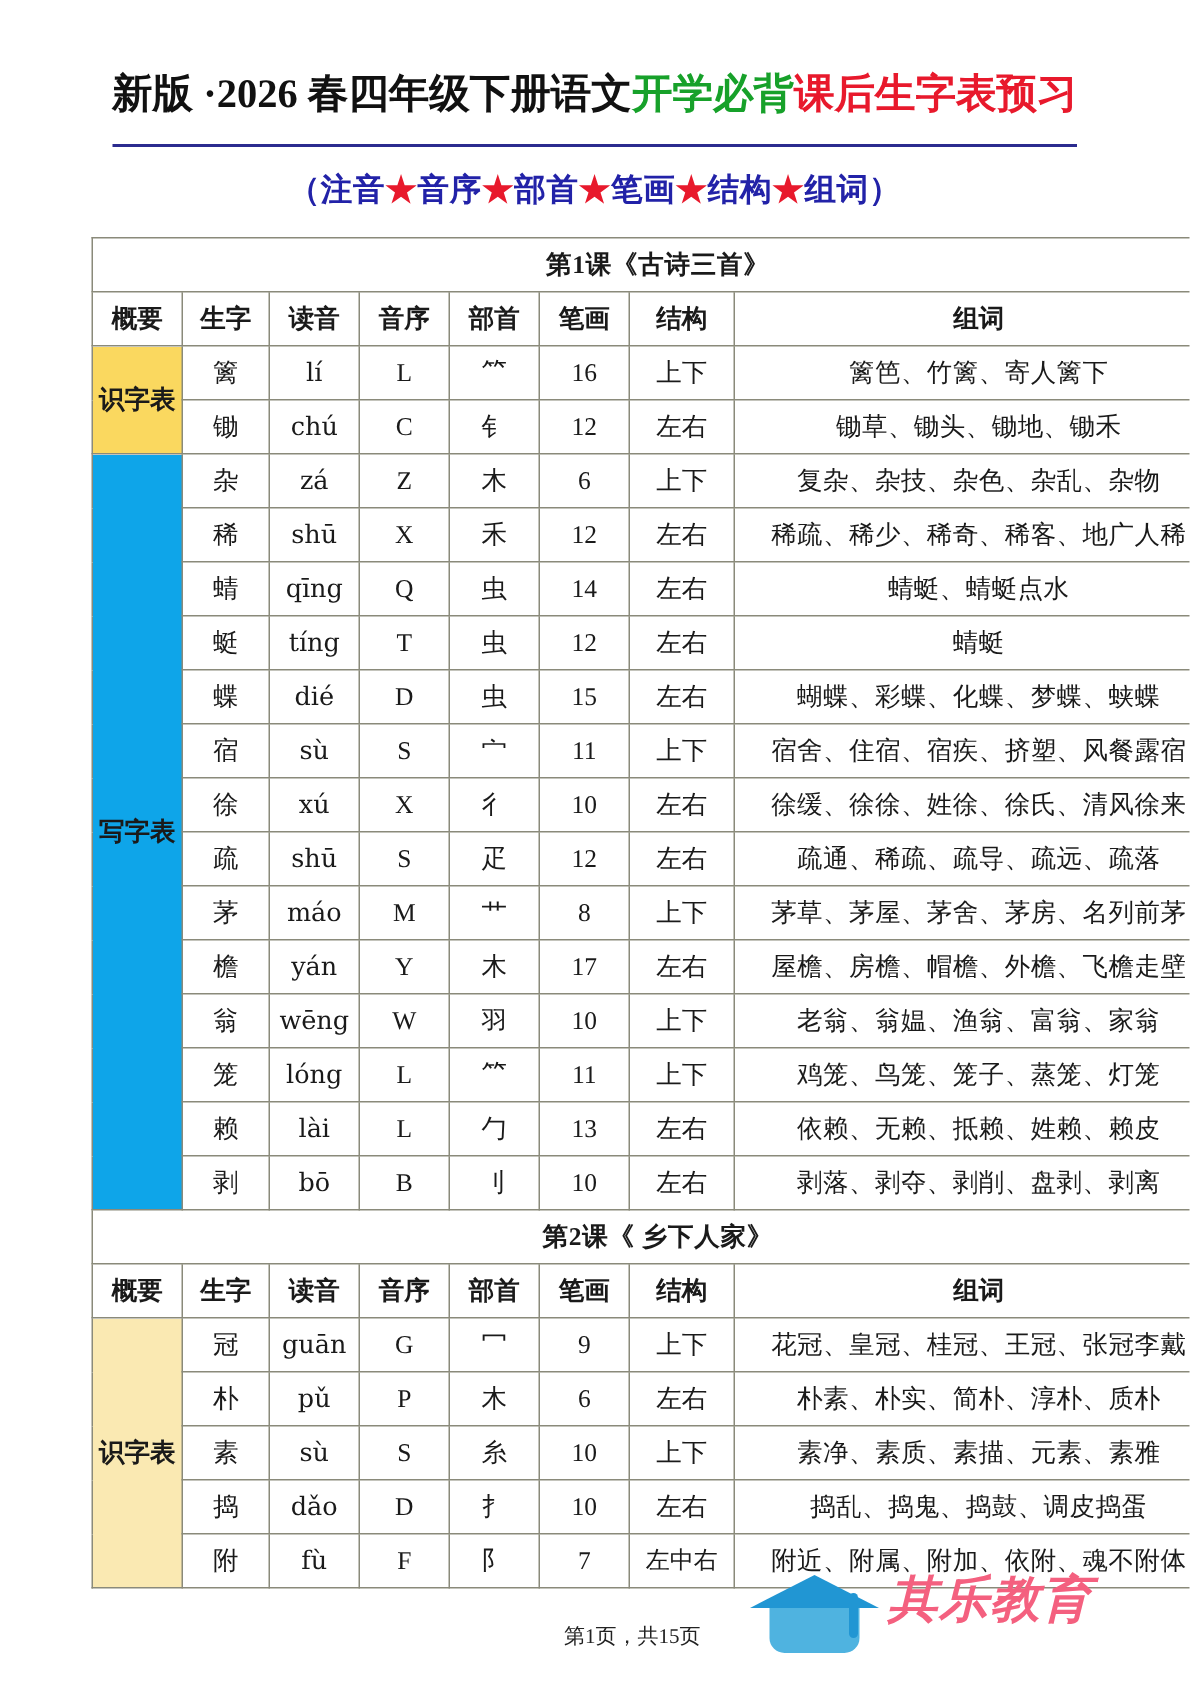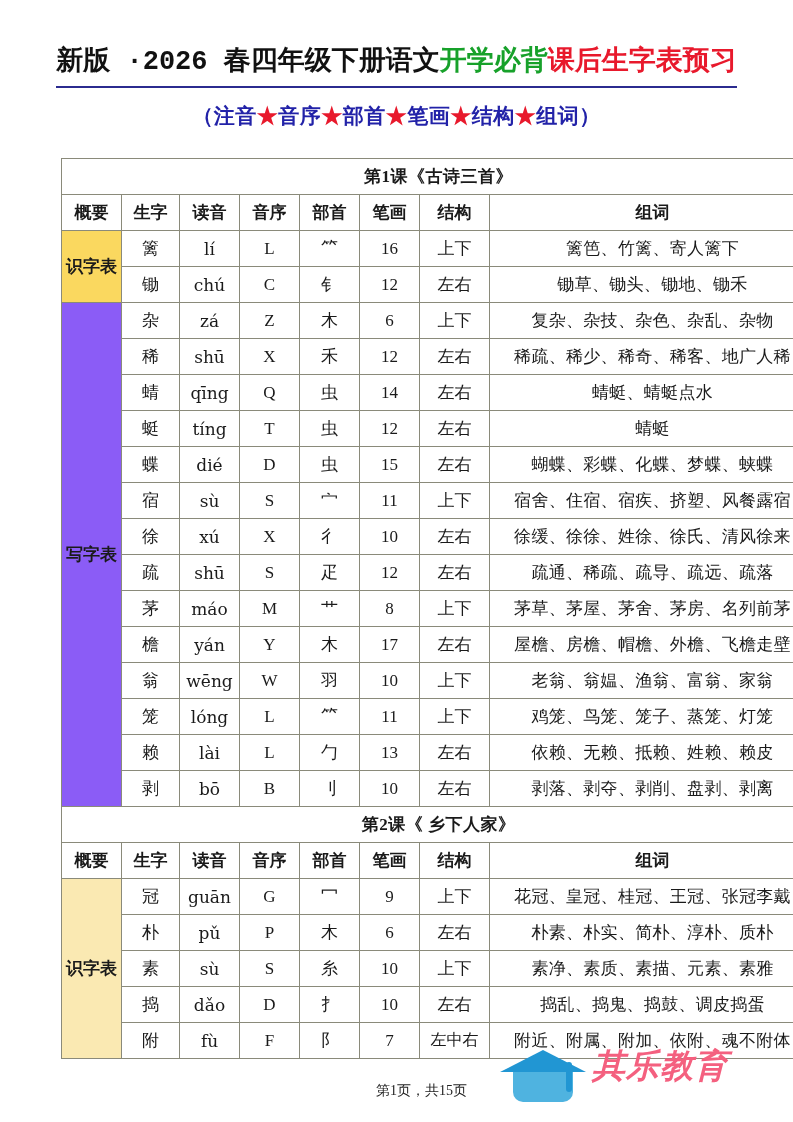--- a/index.html
+++ b/index.html
@@ -27,23 +27,22 @@
     padding-top: 46px;
     text-align: center;
   }
   .main-title {
     font-size: 27px;
     font-weight: bold;
     letter-spacing: 0px;
     white-space: nowrap;
     display: inline-block;
     border-bottom: 2px solid #2b2b8f;
-    padding-bottom: 7px;
+    padding-bottom: 17px;
     line-height: 1.22;
-    font-family: Liberation Mono, monospace;
   }
   .t-black { color: #111111; }
   .t-green { color: #17a12a; }
   .t-red   { color: #e8192c; }
 
   .sub-title {
     margin-top: 14px;
     font-size: 21px;
     font-weight: bold;
     color: #2222a8;
@@ -276,21 +275,21 @@
           <tr>
             <td>锄</td>
             <td class="pinyin">chú</td>
             <td class="yinxu">C</td>
             <td class="radical">钅</td>
             <td class="strokes">12</td>
             <td>左右</td>
             <td class="zuci">锄草、锄头、锄地、锄禾</td>
           </tr>
           <tr>
-            <td rowspan="14" class="sum-xie" style="background: #8b5cf6; white-space: normal; word-break: break-all; line-height: 1.25; padding: 4px 0px;">写字表</td>
+            <td rowspan="14" class="sum-xie" style="background: #0ea5e9; white-space: normal; word-break: break-all; line-height: 1.25; padding: 4px 0px;">写字表</td>
             <td>杂</td>
             <td class="pinyin">zá</td>
             <td class="yinxu">Z</td>
             <td class="radical">木</td>
             <td class="strokes">6</td>
             <td>上下</td>
             <td class="zuci">复杂、杂技、杂色、杂乱、杂物</td>
           </tr>
           <tr>
             <td>稀</td>

